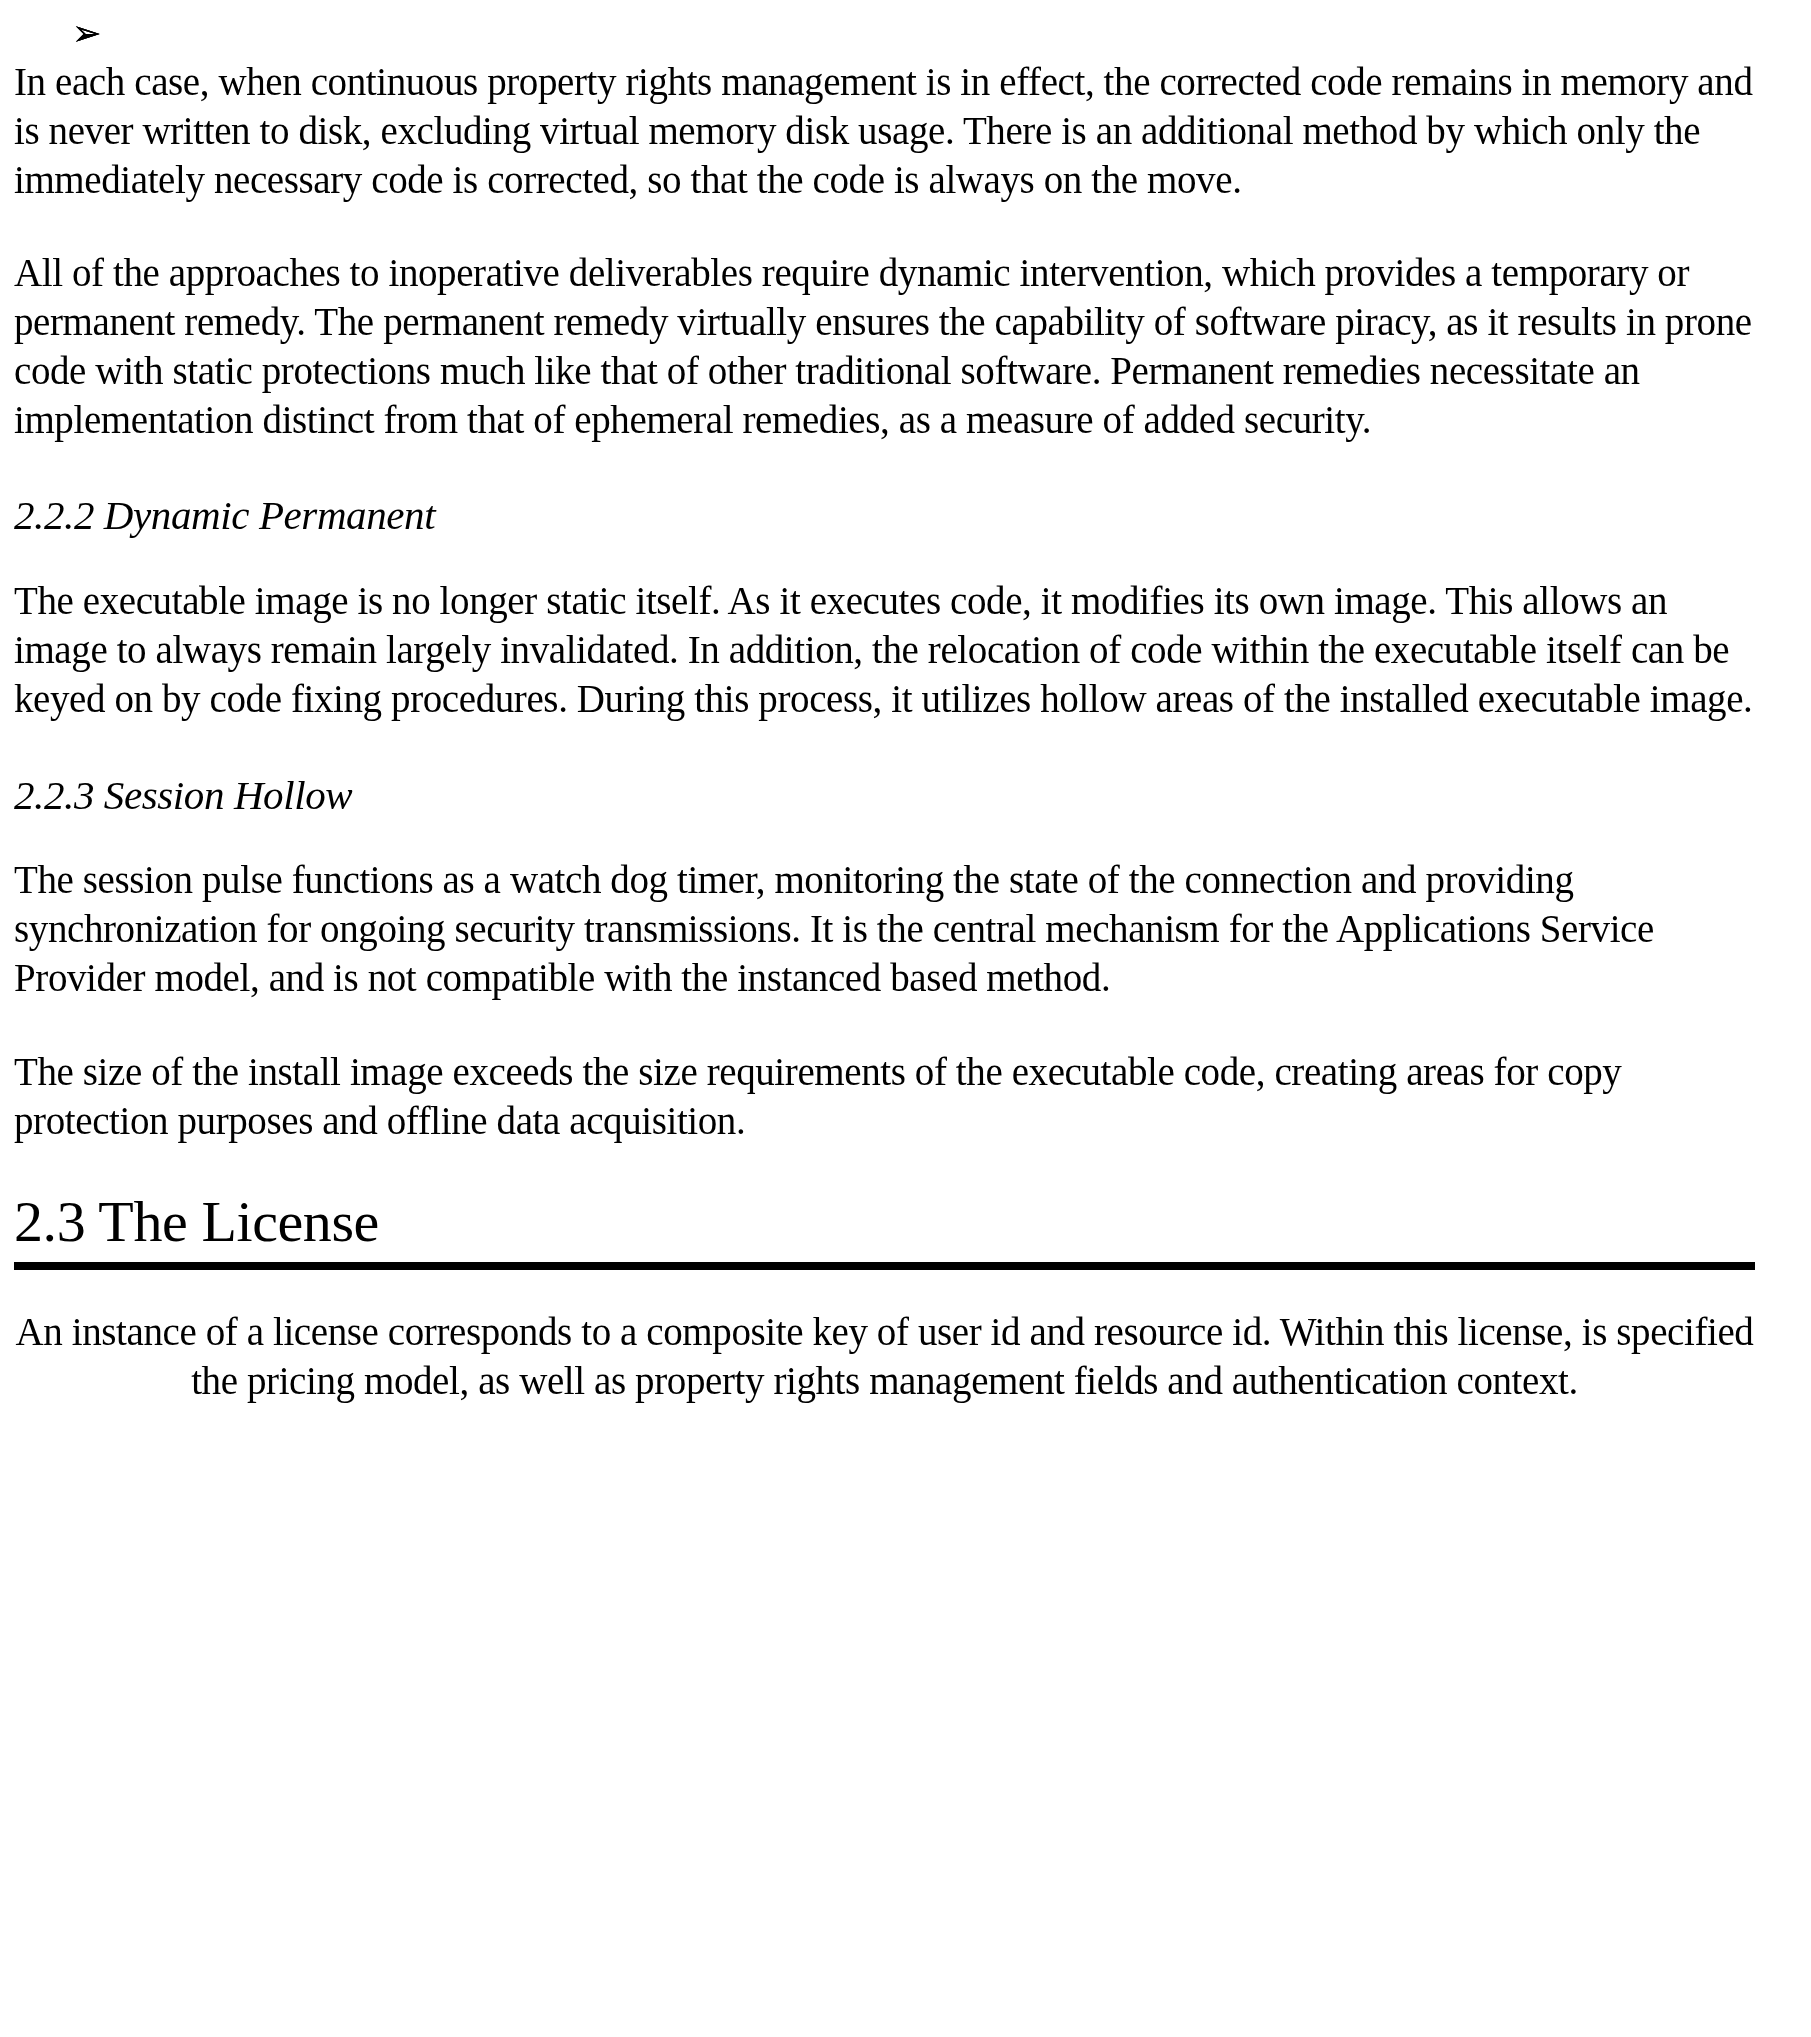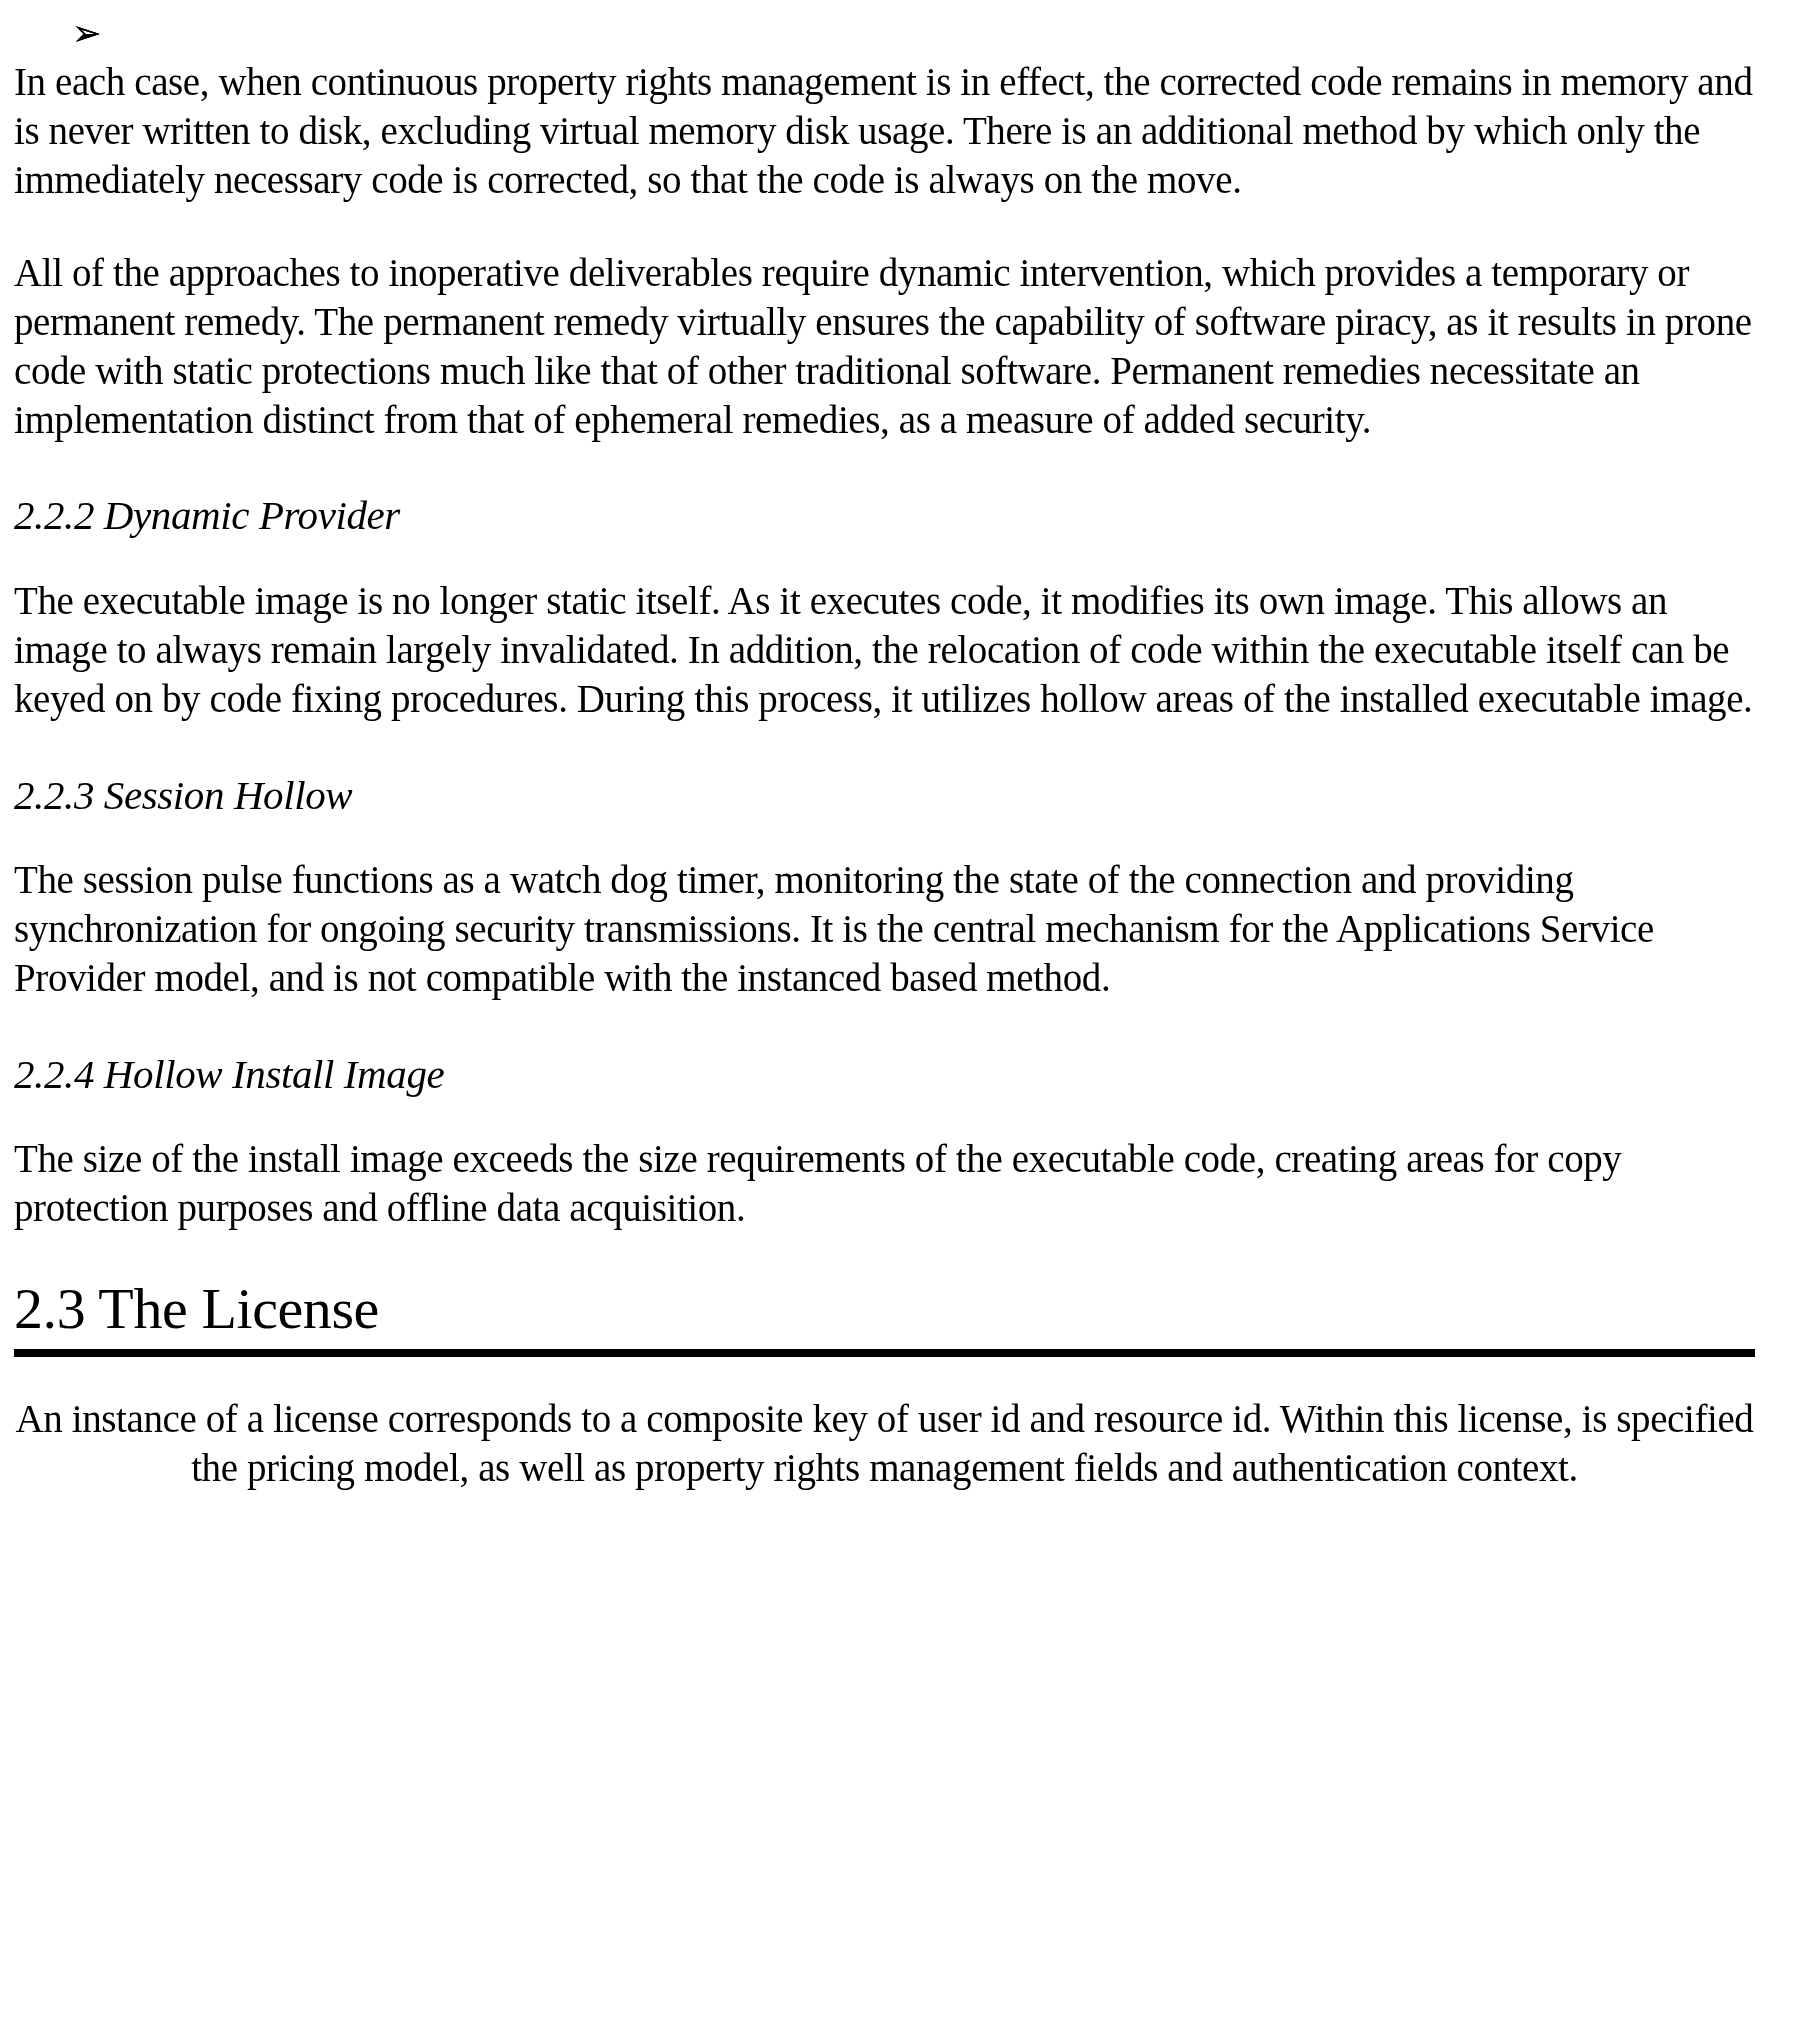--- a/index.html
+++ b/index.html
@@ -86,27 +86,26 @@
     </li>
     <li>
       <span class="marker">➢</span>
     </li>
   </ul>
 
   <p>In each case, when continuous property rights management is in effect, the corrected code remains in memory and is never written to disk, excluding virtual memory disk usage. There is an additional method by which only the immediately necessary code is corrected, so that the code is always on the move.</p>
 
   <p>All of the approaches to inoperative deliverables require dynamic intervention, which provides a temporary or permanent remedy. The permanent remedy virtually ensures the capability of software piracy, as it results in prone code with static protections much like that of other traditional software. Permanent remedies necessitate an implementation distinct from that of ephemeral remedies, as a measure of added security.</p>
 
-  <h3 class="subheading">2.2.2 Dynamic Provider</h3>
+  <h3 class="subheading">2.2.2 Dynamic Permanent</h3>
   <p>The executable image is no longer static itself. As it executes code, it modifies its own image. This allows an image to always remain largely invalidated. In addition, the relocation of code within the executable itself can be keyed on by code fixing procedures. During this process, it utilizes hollow areas of the installed executable image.</p>
 
   <h3 class="subheading">2.2.3 Session Hollow</h3>
   <p>The session pulse functions as a watch dog timer, monitoring the state of the connection and providing synchronization for ongoing security transmissions. It is the central mechanism for the Applications Service Provider model, and is not compatible with the instanced based method.</p>
 
-  <h3 class="subheading">2.2.4 Hollow Install Image</h3>
   <p>The size of the install image exceeds the size requirements of the executable code, creating areas for copy protection purposes and offline data acquisition.</p>
 
   <h2 class="major-heading">2.3 The License</h2>
   <div class="rule"></div>
 
   <p class="after-rule">An instance of a license corresponds to a composite key of user id and resource id. Within this license, is specified the pricing model, as well as property rights management fields and authentication context.</p>
 
 </div>
 
 

